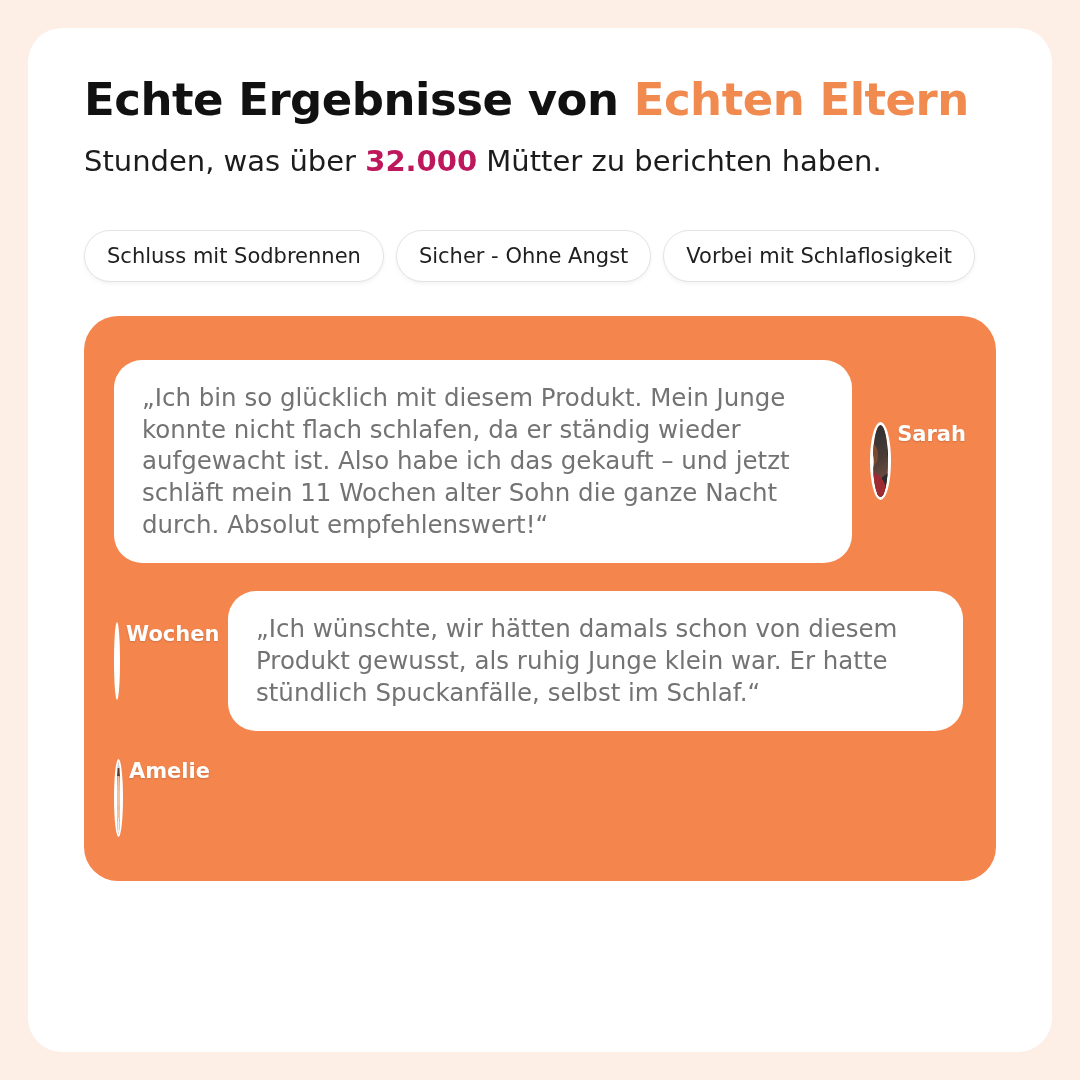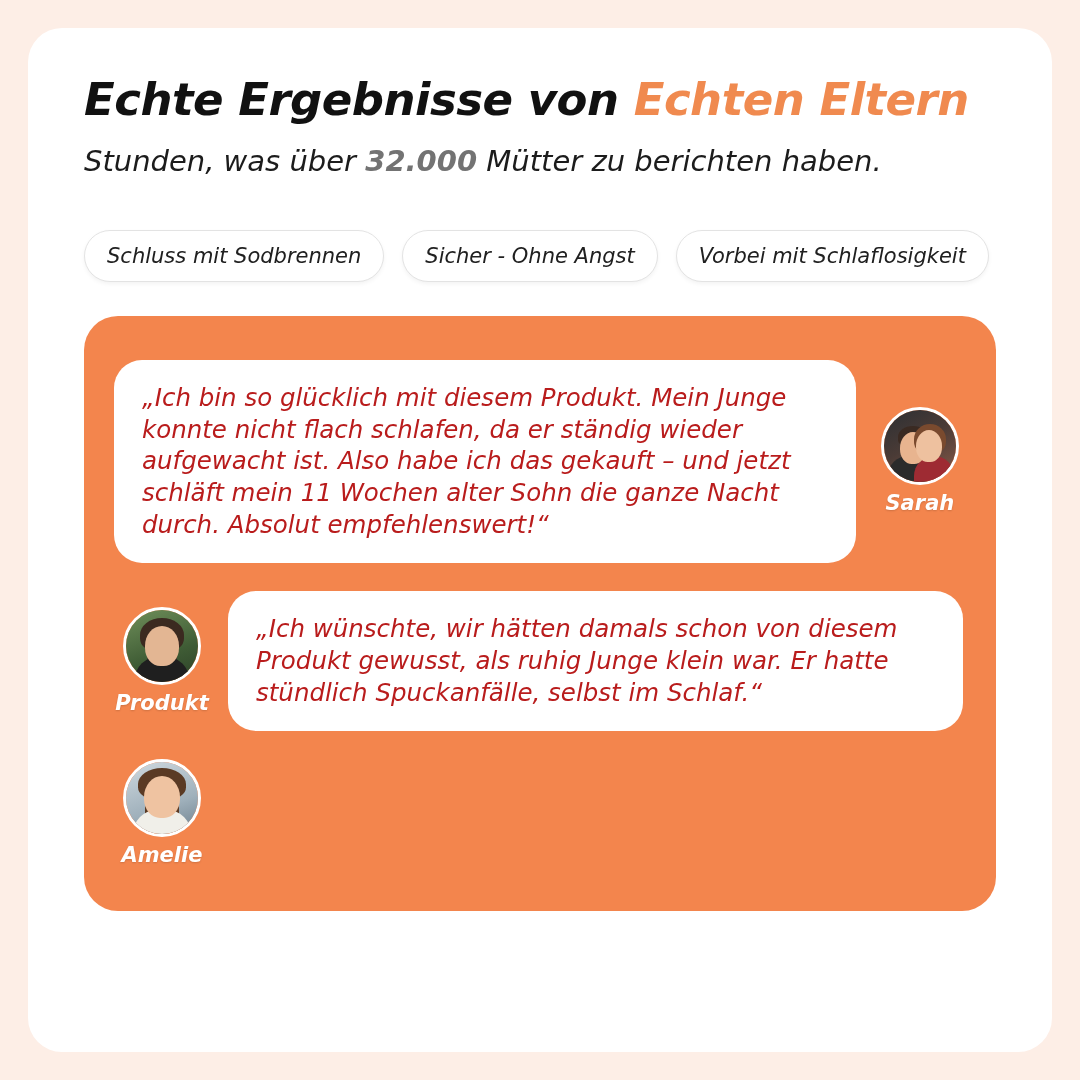--- a/index.html
+++ b/index.html
@@ -8,21 +8,20 @@
     height: 1080px;
     background: #fdeee6;
     font-family: "DejaVu Sans", sans-serif;
   }
   .page {
     position: relative;
     width: 1080px;
     height: 884px;
     background: #fdeee6;
     padding: 28px;
-    font-style: italic;
   }
   .card {
     width: 1024px;
     height: 1024px;
     background: #ffffff;
     border-radius: 34px;
     padding: 46px 56px 0 56px;
     position: relative;
     overflow: hidden;
   }
@@ -34,25 +33,25 @@
     line-height: 1.15;
     white-space: nowrap;
   }
   .headline .accent { color: #f08a4f; }
   .subhead {
     margin-top: 18px;
     font-size: 29px;
     color: #1c1c1c;
     white-space: nowrap;
   }
-  .subhead .accent { color: #737373; font-weight: bold; margin-top: 48px; }
+  .subhead .accent { color: #be185d; font-weight: bold; margin-top: 48px; }
 
   .pills {
     display: flex;
-    gap: 18px;
+    gap: 12px;
     margin-top: 52px;
   }
   .pill {
     border: 1px solid #e3e3e3;
     border-radius: 26px;
     padding: 13px 22px;
     font-size: 21px;
     color: #202020;
     background: #ffffff;
     box-shadow: 0 2px 4px rgba(0,0,0,0.05);
@@ -76,31 +75,30 @@
   }
   .row.left { justify-content: flex-start; }
   .row.right { justify-content: flex-start; }
 
   .bubble {
     background: #ffffff;
     border-radius: 28px;
     padding: 22px 28px;
     font-size: 24.5px;
     line-height: 1.30;
-    color: #b91c1c;
+    color: #737373;
   }
   .bubble-1 { width: 770px; }
   .bubble-2 { width: 735px; }
   .bubble-3 { width: 770px; }
 
   .person {
     width: 96px;
     display: flex;
-    flex-direction: column;
-    align-items: center;
+    flex-direction: row;
     gap: 6px;
   }
   .avatar {
     width: 78px;
     height: 78px;
     border-radius: 50%;
     border: 3px solid #ffffff;
     overflow: hidden;
     position: relative;
   }
@@ -182,21 +180,21 @@
 
       <div class="row left">
         <div class="person">
           <div class="avatar a2">
             <div class="av-bg"></div>
             <div class="hairside"></div>
             <div class="body"></div>
             <div class="hair"></div>
             <div class="face"></div>
           </div>
-          <div class="person-name">Produkt</div>
+          <div class="person-name">Wochen</div>
         </div>
         <div class="bubble bubble-2">„Ich wünschte, wir hätten damals schon von diesem Produkt gewusst, als ruhig Junge klein war. Er hatte stündlich Spuckanfälle, selbst im Schlaf.“</div>
       </div>
 
       <div class="row right">
         <div class="person">
           <div class="avatar a3">
             <div class="av-bg"></div>
             <div class="hairside"></div>
             <div class="body"></div>

